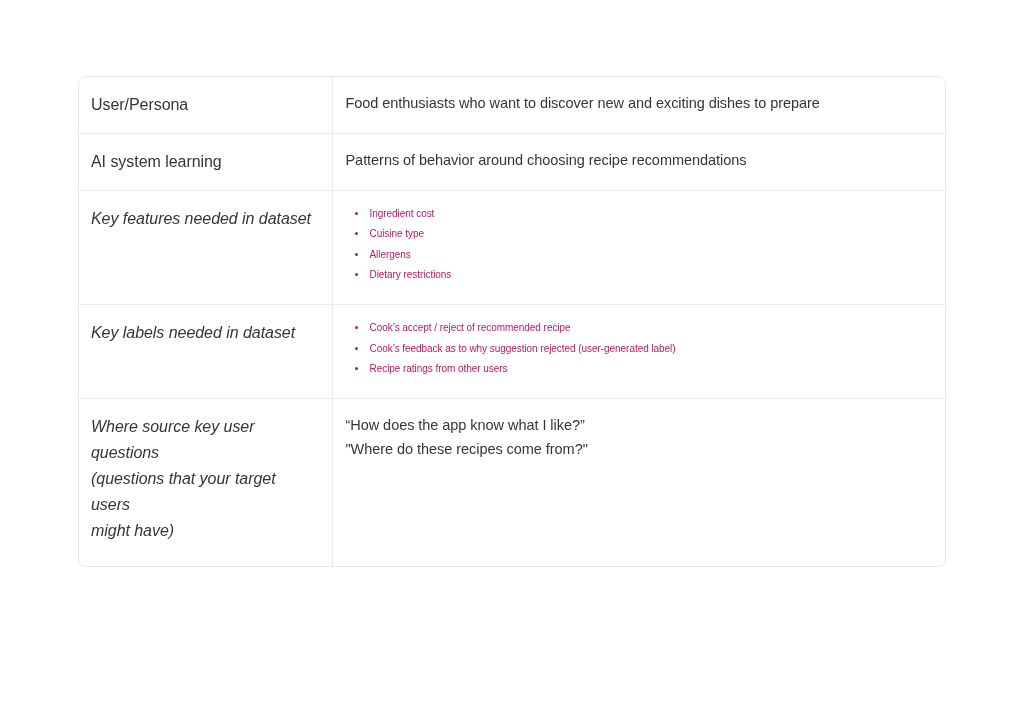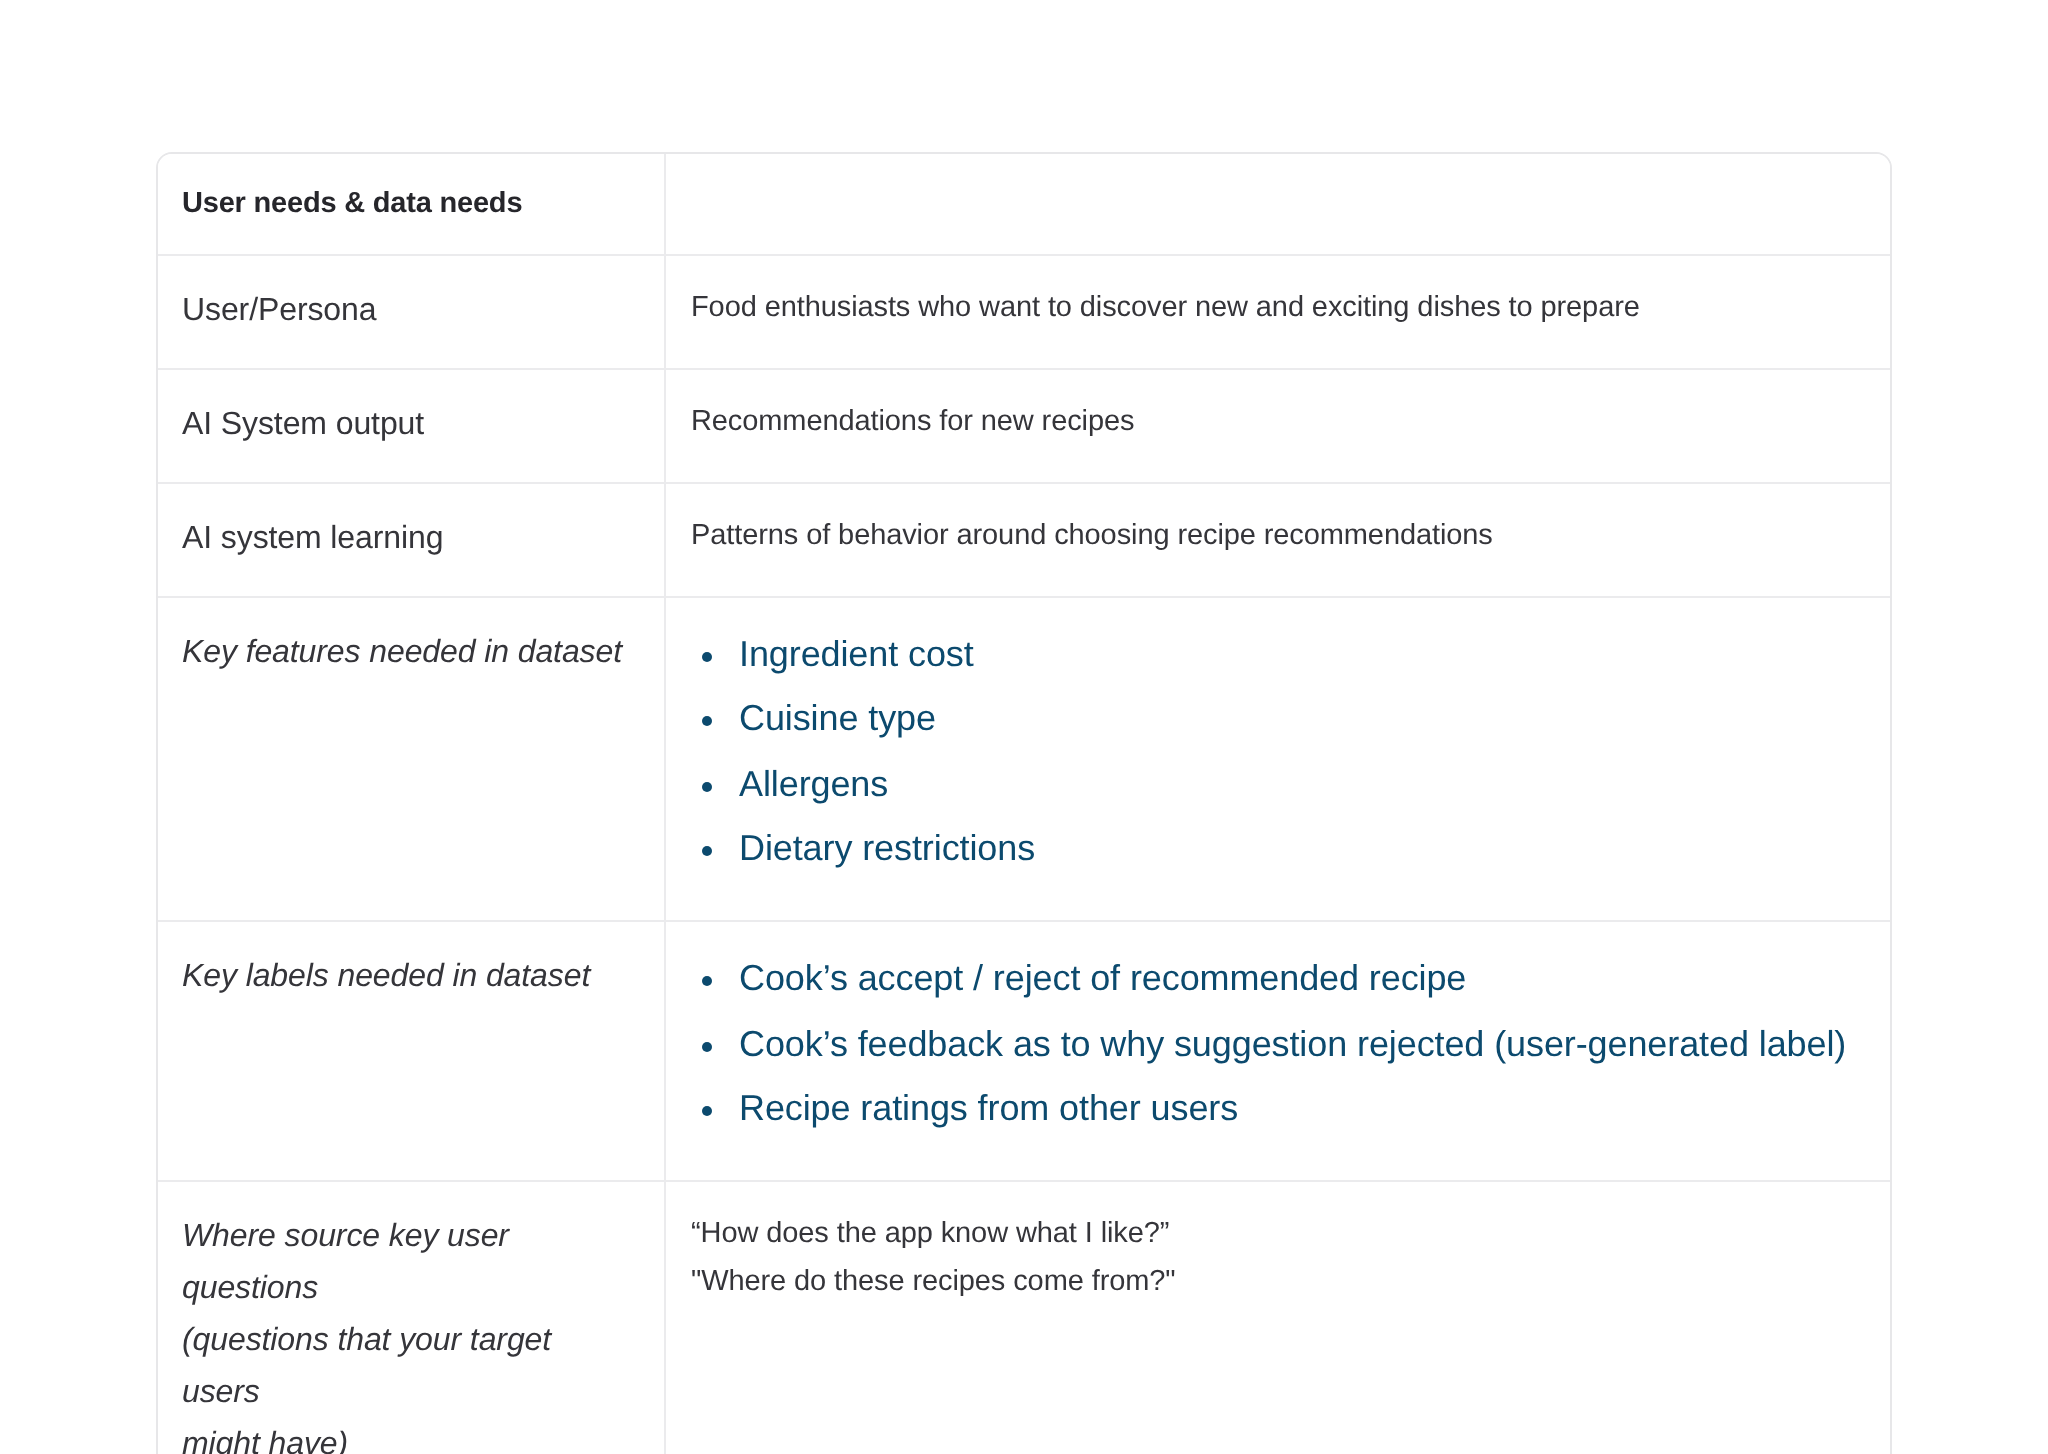--- a/index.html
+++ b/index.html
@@ -91,22 +91,22 @@
 
   ul.bullets {
     margin: 0;
     padding: 0 0 0 22px;
     list-style: disc;
   }
   ul.bullets li {
     margin: 0 0 5.5px 0;
     padding-left: 2px;
     line-height: 1.5;
-    font-size: 18px;
-    color: #0c4a6e;
+    font-size: 10px;
+    color: #be185d;
   }
   ul.bullets li:last-child { margin-bottom: 0; }
 
   .qline {
     display: block;
     line-height: 1.62;
   }
 
   .lbl-line { display: block; }
 </style>
@@ -114,35 +114,27 @@
 <body>
 
 <div class="page">
   <div class="table-wrap">
     <table class="needs-table">
       <colgroup>
         <col class="col-label">
         <col class="col-value">
       </colgroup>
       <tbody>
-        <tr>
-          <th class="cell-label">User needs &amp; data needs</th>
-          <th class="cell-empty"></th>
-        </tr>
 
         <tr>
           <td class="cell-label">User/Persona</td>
           <td class="cell-value">Food enthusiasts who want to discover new and exciting dishes to prepare</td>
         </tr>
 
 
-        <tr>
-          <td class="cell-label">AI System output</td>
-          <td class="cell-value">Recommendations for new recipes</td>
-        </tr>
 
         <tr>
           <td class="cell-label">AI system learning</td>
           <td class="cell-value">Patterns of behavior around choosing recipe recommendations</td>
         </tr>
 
 
         <tr>
           <td class="cell-label tall">Key features needed in dataset</td>
           <td class="cell-value tall">

